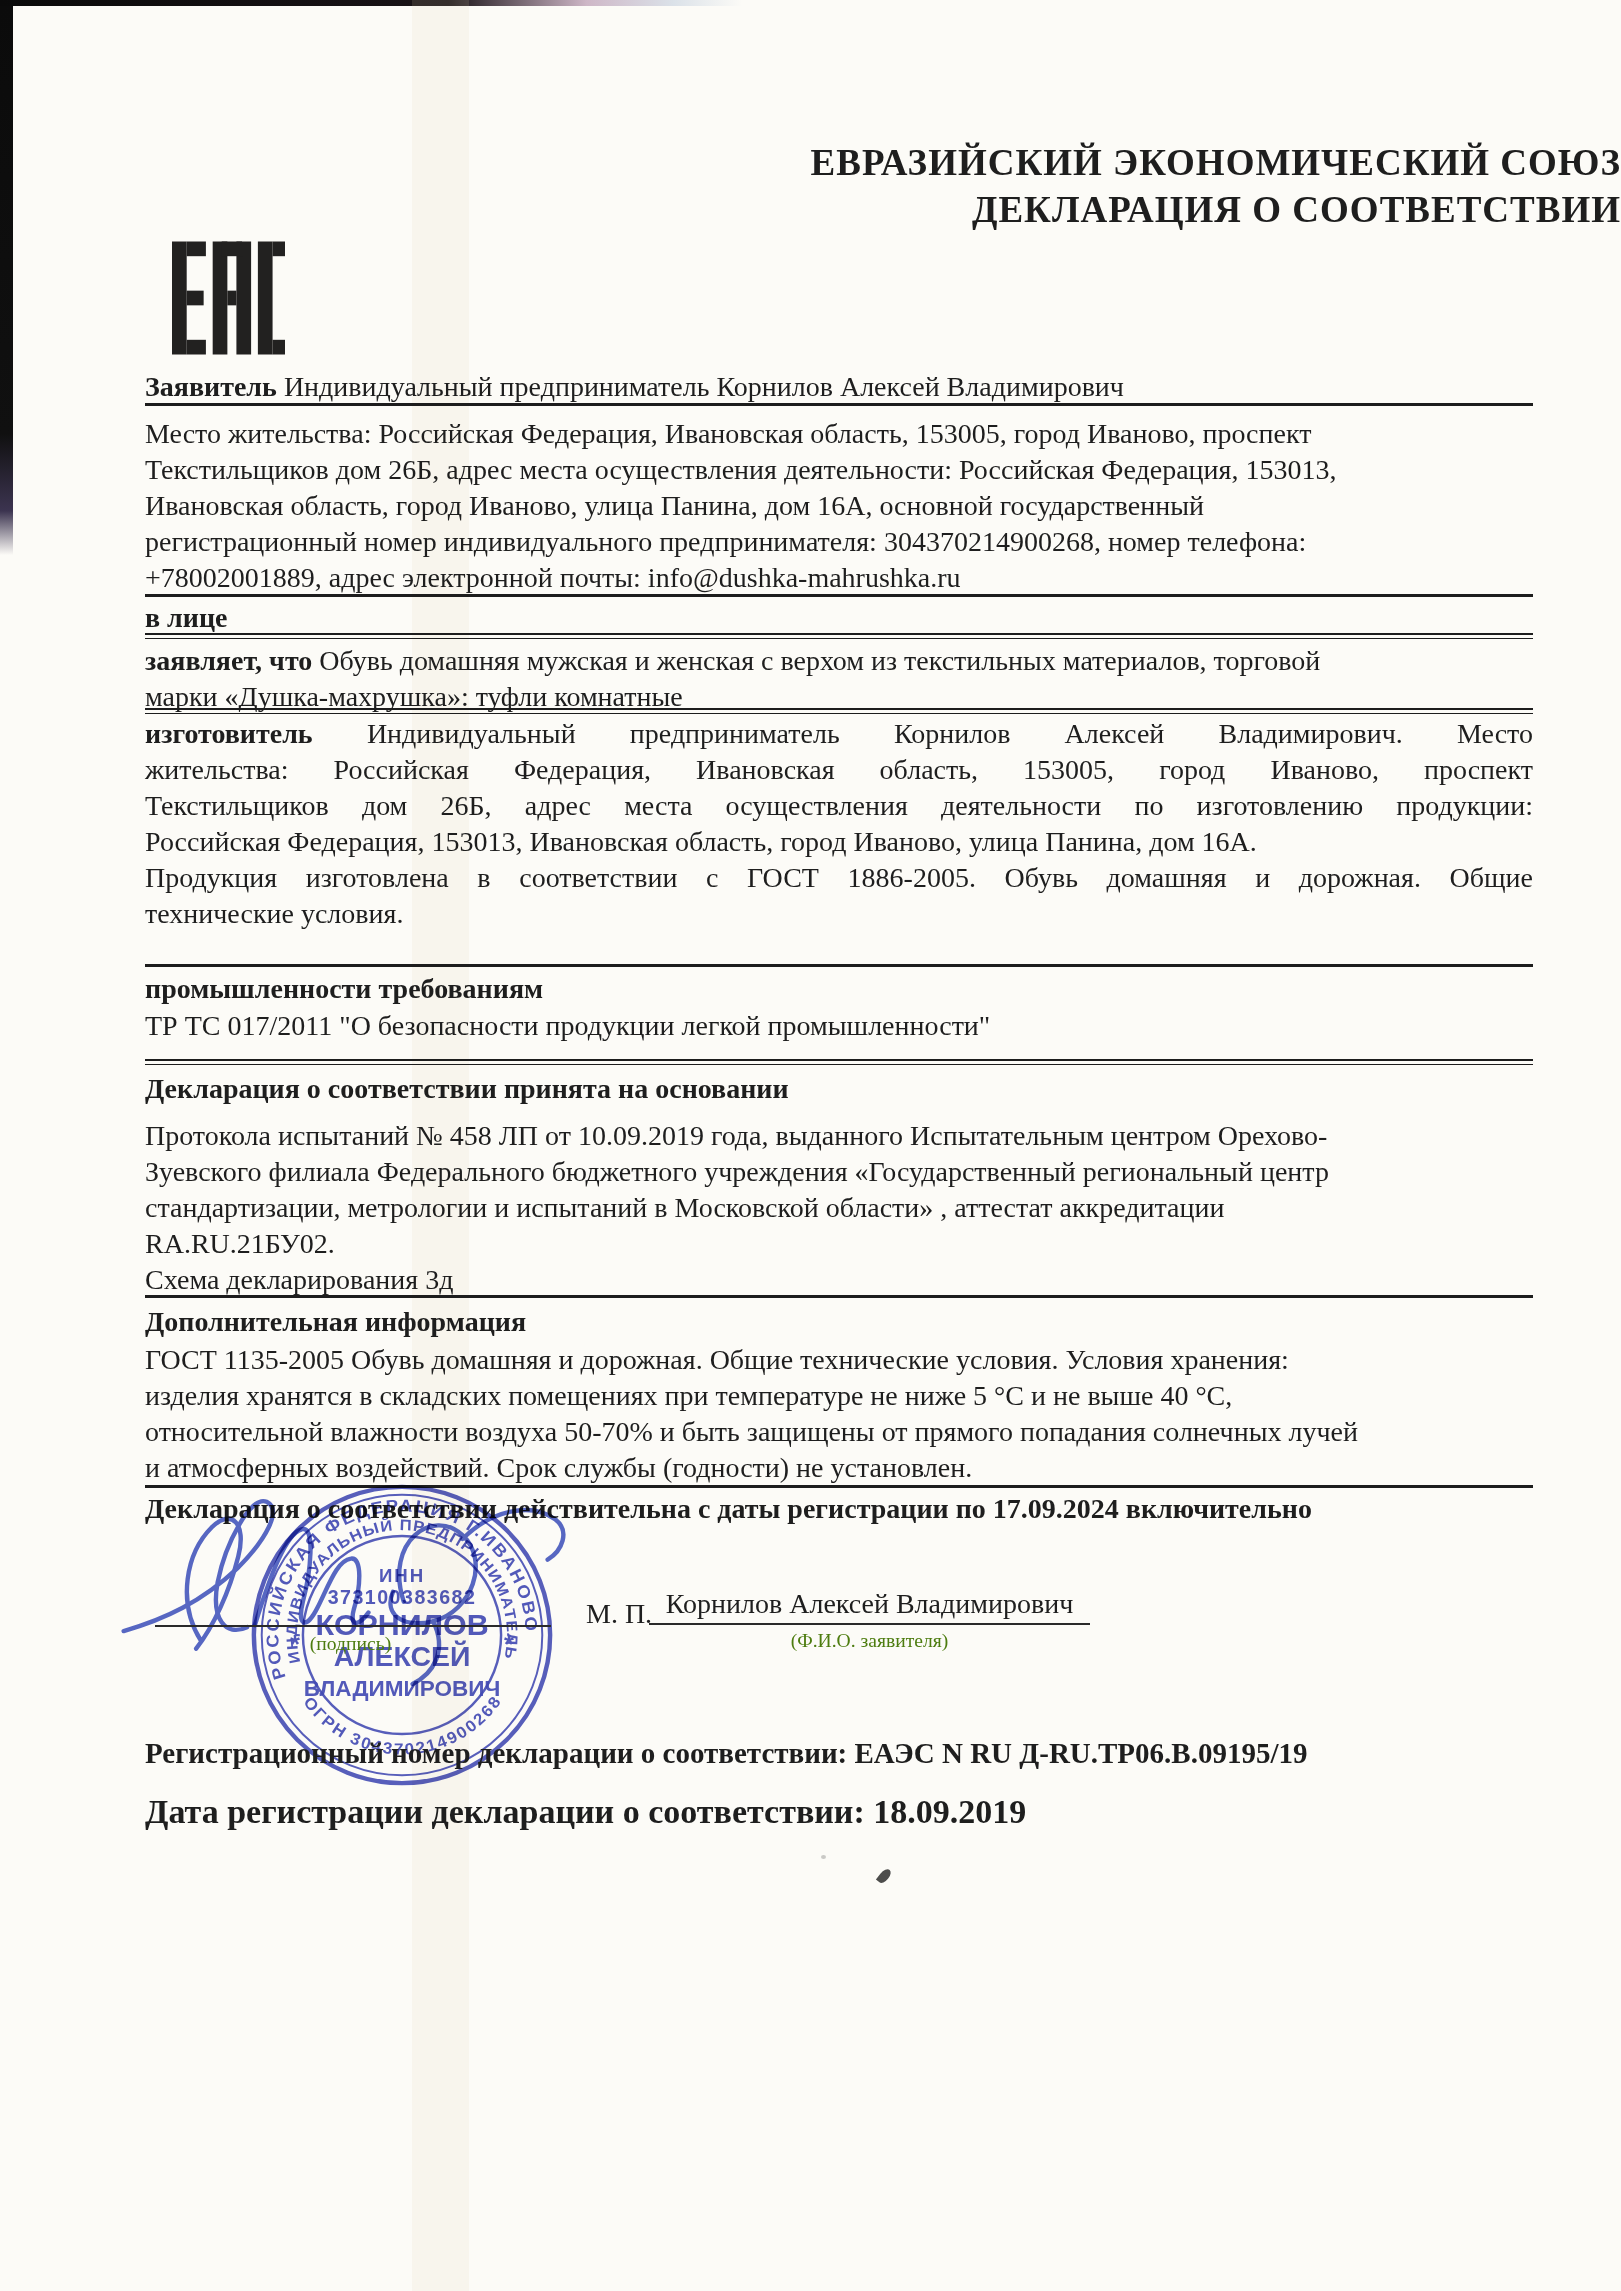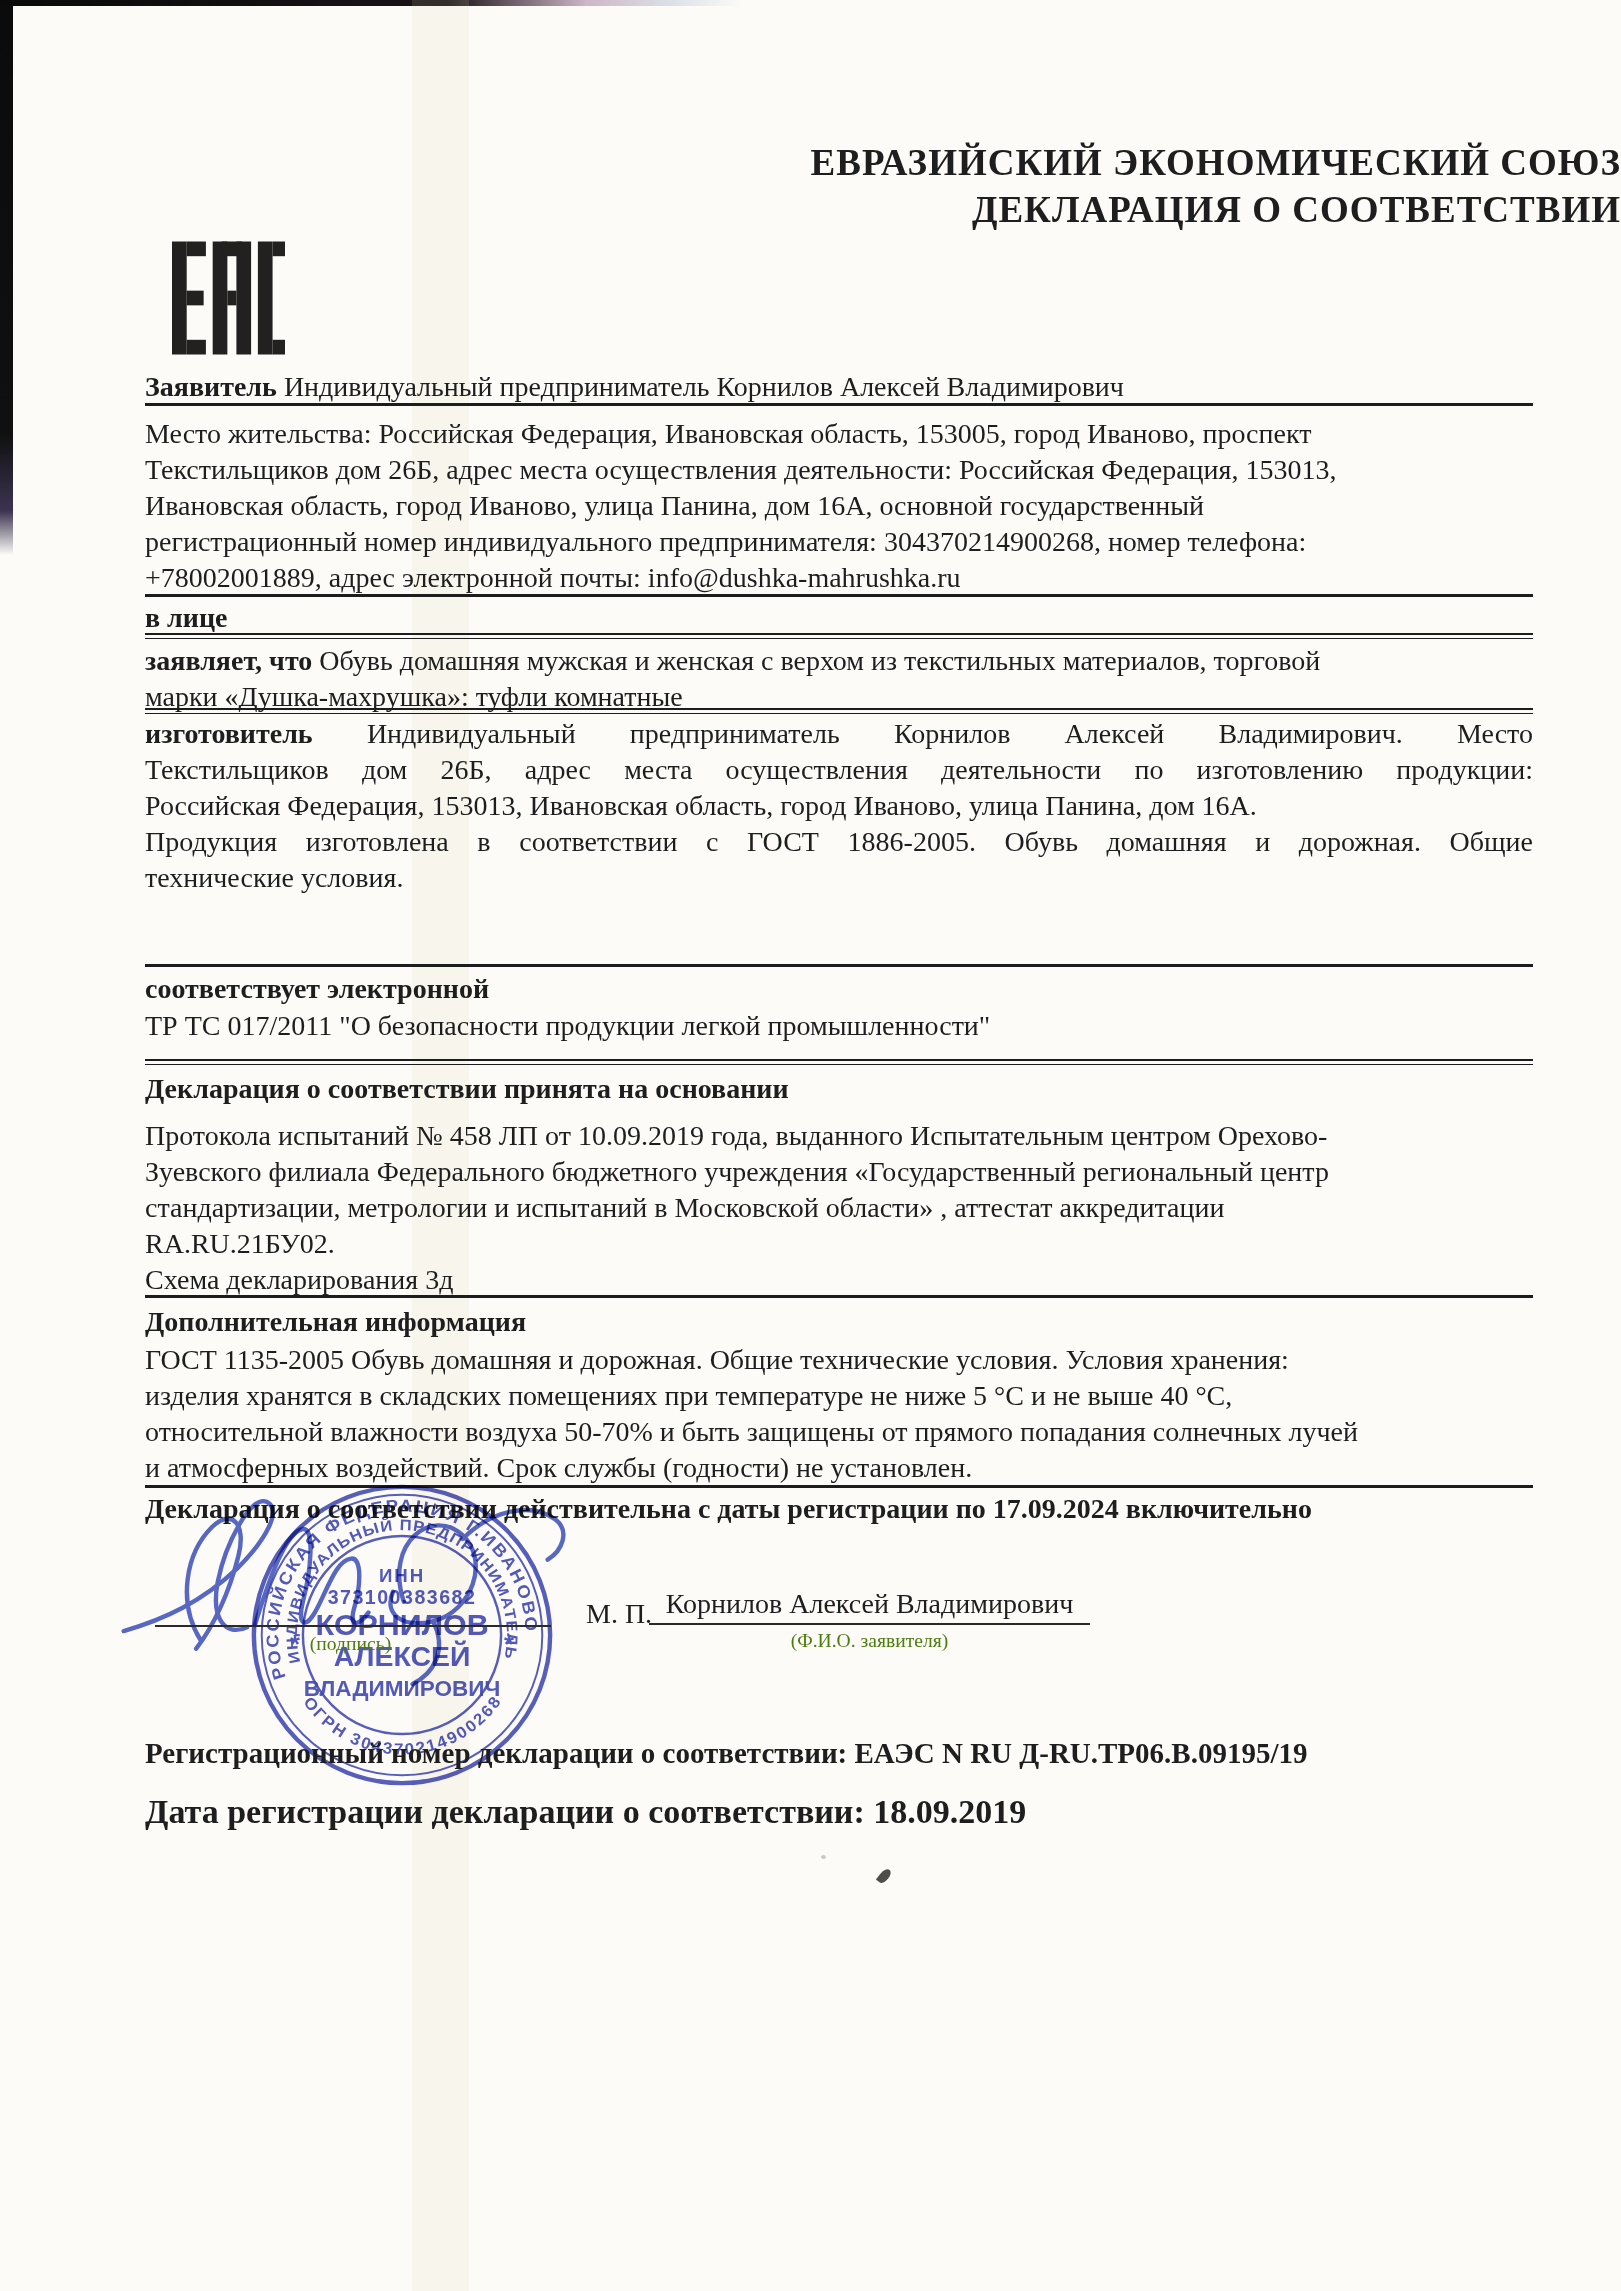--- a/index.html
+++ b/index.html
@@ -77,28 +77,29 @@
 <div class="rule-d" style="top:633px"></div>
 
 <div class="abs blk bt" style="top:643px">
   <span class="pline"><b>заявляет, что</b><span> Обувь домашняя мужская и женская с верхом из текстильных материалов, торговой</span></span>
   <span class="pline">марки «Душка-махрушка»:  туфли комнатные</span>
 </div>
 <div class="rule-d" style="top:708px"></div>
 
 <div class="abs blk bt" style="top:716px">
   <span class="pline just"><b>изготовитель</b><span> Индивидуальный предприниматель Корнилов Алексей Владимирович. Место</span></span>
+  <span class="pline just">жительства: Российская Федерация, Ивановская область, 153005, город Иваново, проспект</span>
   <span class="pline just">Текстильщиков дом 26Б, адрес места осуществления деятельности по изготовлению продукции:</span>
   <span class="pline">Российская Федерация, 153013, Ивановская область, город Иваново, улица Панина, дом 16А.</span>
   <span class="pline just">Продукция изготовлена в соответствии с ГОСТ 1886-2005. Обувь домашняя и дорожная. Общие</span>
   <span class="pline">технические условия.</span>
 </div>
 <div class="rule" style="top:964px"></div>
 
-<div class="abs blk bt bold" style="top:971px">соответствует электронной</div>
+<div class="abs blk bt bold" style="top:971px">промышленности требованиям</div>
 <div class="abs blk bt" style="top:1008px">ТР ТС 017/2011 "О безопасности продукции легкой промышленности"</div>
 <div class="rule-d" style="top:1059px"></div>
 
 <div class="abs blk bt bold" style="top:1071px">Декларация о соответствии принята на основании</div>
 <div class="abs blk bt" style="top:1118px">
   <span class="pline">Протокола испытаний № 458 ЛП  от 10.09.2019 года, выданного Испытательным центром Орехово-</span>
   <span class="pline">Зуевского филиала Федерального бюджетного учреждения «Государственный региональный центр</span>
   <span class="pline">стандартизации, метрологии и испытаний в Московской области» , аттестат аккредитации</span>
   <span class="pline">RA.RU.21БУ02.</span>
   <span class="pline">Схема декларирования 3д</span>

